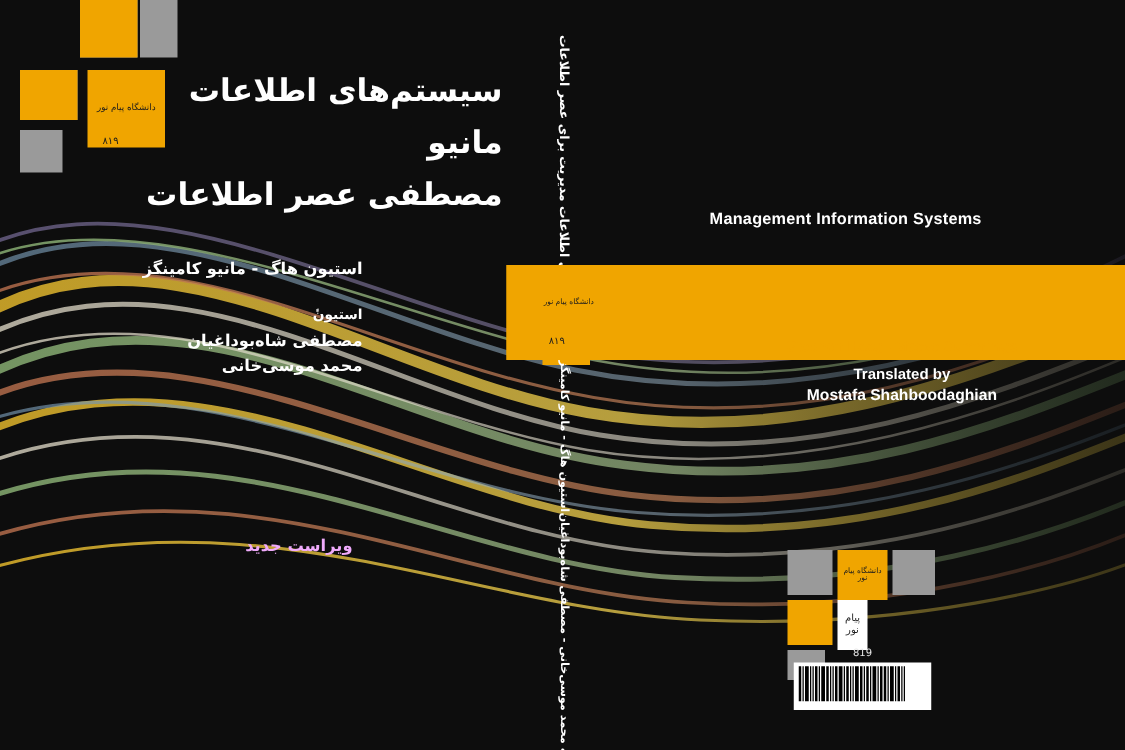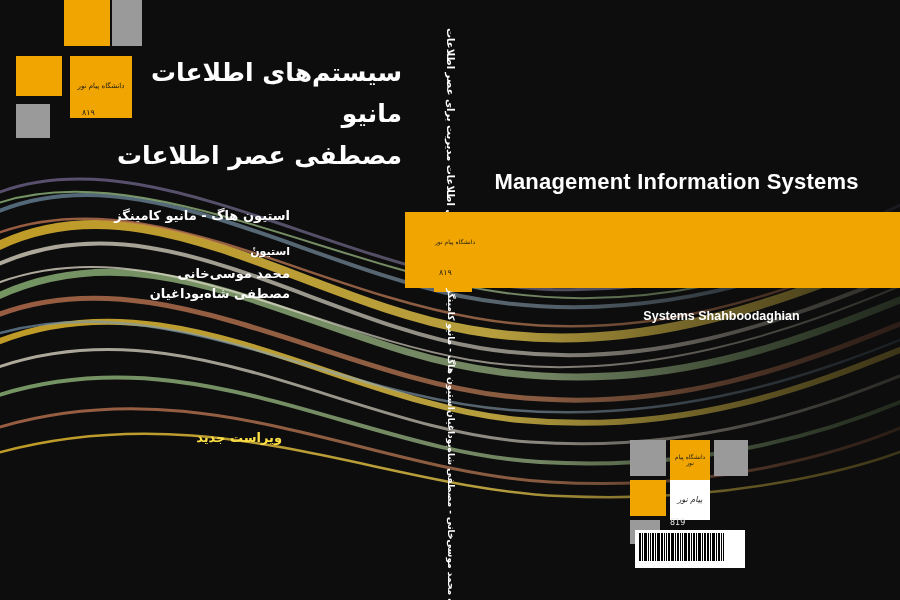--- a/index.html
+++ b/index.html
@@ -125,21 +125,21 @@
     font-size: 13px;
     font-weight: bold;
     line-height: 1.55;
   }
   .fa-edition {
     position: absolute;
     right: 148px;
     top: 430px;
     text-align: right;
     direction: rtl;
-    color: #fde047;
+    color: #f0abfc;
     font-family: "DejaVu Sans", sans-serif;
     font-size: 13px;
     font-weight: bold;
   }
 
   
   .spine {
     position: absolute;
     left: 430px; top: 0;
     width: 45px; height: 600px;
@@ -212,21 +212,21 @@
     width: 425px; height: 600px;
   }
   .en-title {
     position: absolute;
     left: 0; right: 22px;
     top: 166px;
     text-align: center;
     color: #ffffff;
     font-family: "Liberation Sans", sans-serif;
     font-weight: bold;
-    font-size: 22px;
+    font-size: 13px;
     line-height: 1.45;
     letter-spacing: 0.2px;
   }
   .orange-band {
     position: absolute;
     left: -70px;
     top: 212px;
     width: 495px;
     height: 76px;
     background: #f0a500;
@@ -305,41 +305,40 @@
     color: #1d1d1d;
     font-size: 6px;
     text-align: center;
     direction: rtl;
     line-height: 1.05;
     font-family: "DejaVu Sans", sans-serif;
   }
   .pub-box {
     position: absolute;
     left: 40px; top: 40px;
-    width: 40px; height: 40px;
+    width: 24px; height: 40px;
     background: #ffffff;
     display: flex;
     align-items: center;
     justify-content: center;
-    font-style: italic;
   }
   .pub-box .glyph {
     color: #1d1d1d;
     font-size: 8px;
     text-align: center;
     direction: rtl;
     font-family: "DejaVu Sans", sans-serif;
     line-height: 1.1;
   }
   .pub-code {
     position: absolute;
     left: 40px;
     top: 78px;
     width: 40px;
-    text-align: left;
+    text-align: center;
     color: #e8e8e8;
     font-size: 8px;
     font-family: "DejaVu Sans", sans-serif;
   }
 
   
   .barcode {
     position: absolute;
     left: 160px;
     top: 530px;
@@ -436,22 +435,22 @@
     </div>
 
     <div class="fa-title">
       <span>سیستم‌های اطلاعات مانیو</span>
       <span class="line2">مصطفی عصر اطلاعات</span>
     </div>
 
     <div class="fa-authors">استیون هاگ - مانیو کامینگز</div>
     <div class="fa-translated-label">استیونٔ</div>
     <div class="fa-translators">
+      <div>مصطفی شاه‌بوداغیان</div>
       <div>محمد موسی‌خانی</div>
-      <div>مصطفی شاه‌بوداغیان</div>
     </div>
 
     <div class="fa-edition">ویراست جدید</div>
   </div>
 
   <div class="spine">
     <div class="spine-text spine-title">سیستم‌های اطلاعات مدیریت برای عصر اطلاعات</div>
     <div class="spine-logo"></div>
     <div class="spine-seal">دانشگاه پیام نور</div>
     <div class="spine-code">۸۱۹</div>
@@ -463,22 +462,23 @@
 
     <div class="en-title">
       <div>Management Information Systems</div>
     </div>
 
     <div class="orange-band"></div>
     <div class="band-seal-box">دانشگاه پیام نور</div>
     <div class="band-code">۸۱۹</div>
 
     <div class="en-authors">Stephen Haag - Maeve Cummings</div>
+    <div class="en-translated-label">Translated by</div>
     <div class="en-translators">
-      <div>Systems Shahboodaghian</div>
+      <div>Mostafa Shahboodaghian</div>
     </div>
 
     <div class="pub-mark">
       <div class="sq gray" style="left:0px; top:0px; width:36px; height:36px;"></div>
       <div class="sq gray" style="left:84px; top:0px; width:34px; height:36px;"></div>
       <div class="sq orange" style="left:0px; top:40px; width:36px; height:36px;"></div>
       <div class="sq gray" style="left:0px; top:80px; width:30px; height:24px;"></div>
 
       <div class="pub-seal">
         <div class="glyph">دانشگاه پیام نور</div>

